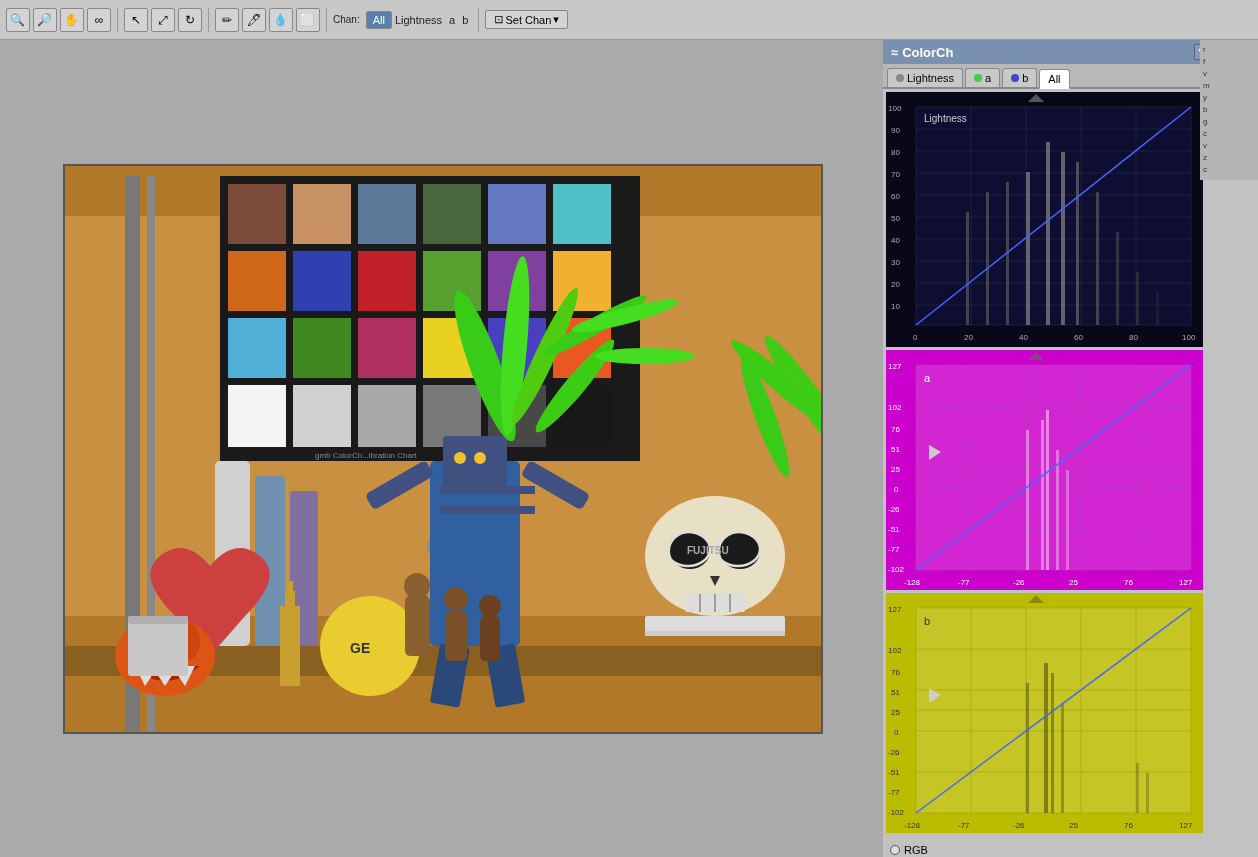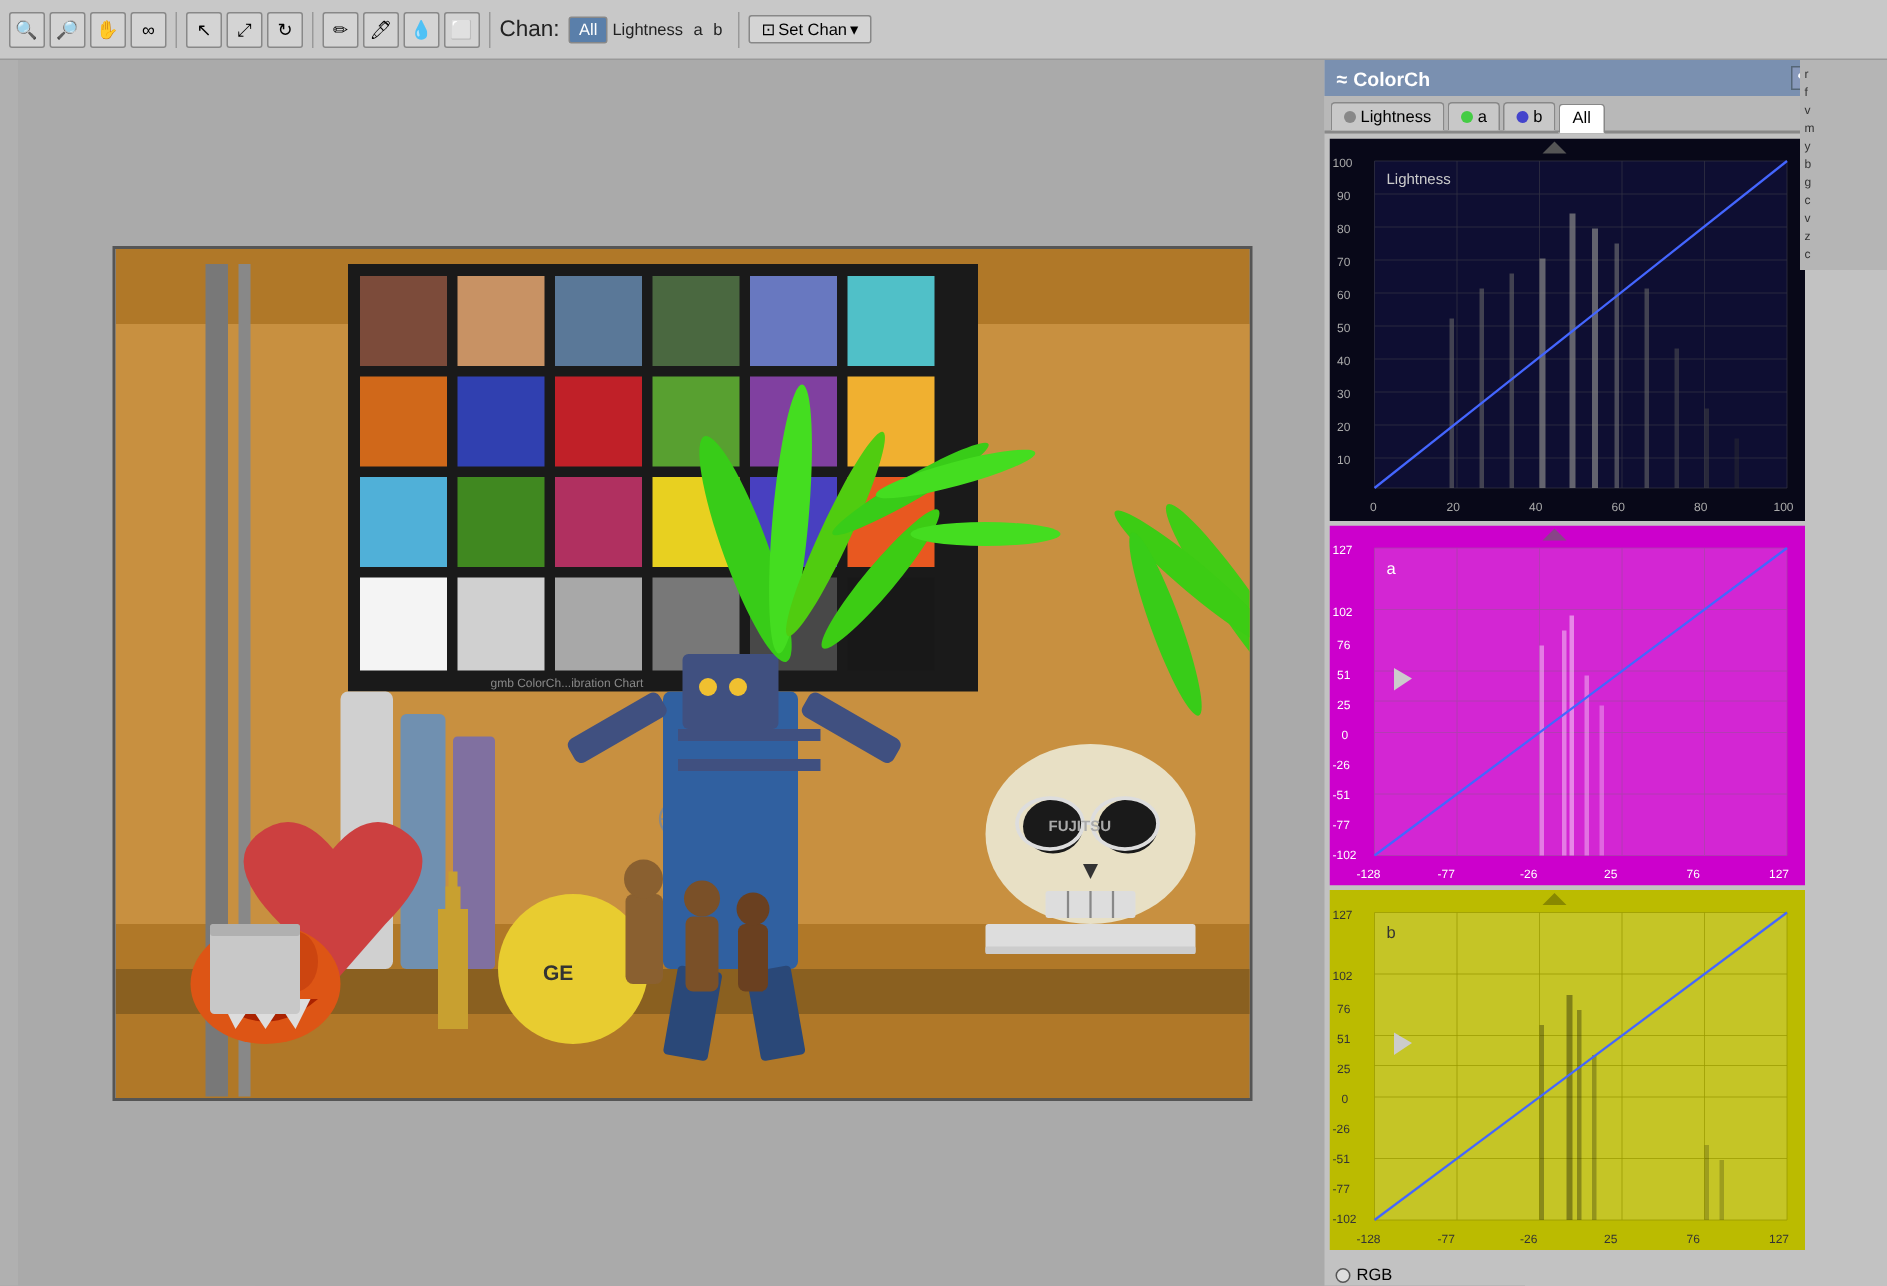--- a/index.html
+++ b/index.html
@@ -28,21 +28,21 @@
     .tool-btn {
       width: 24px; height: 24px;
       background: #d4d4d4;
       border: 1px solid #888;
       border-radius: 2px;
       cursor: pointer;
       display: flex; align-items: center; justify-content: center;
       font-size: 12px;
     }
     .toolbar-sep { width: 1px; height: 24px; background: #999; margin: 0 3px; }
-    .chan-label { font-size: 15px; margin-right: 3px; color: #222; }
+    .chan-label { font-size: 10px; margin-right: 3px; color: #222; }
     .chan-btn {
       padding: 2px 6px;
       border: 1px solid #888;
       background: #d4d4d4;
       cursor: pointer;
       font-size: 11px;
       border-radius: 2px;
     }
     .chan-btn.active { background: #5a7faa; color: white; }
     .chan-text { font-size: 11px; color: #222; margin-right: 4px; }
@@ -59,21 +59,20 @@
     
     #main-area {
       position: absolute;
       top: 40px; left: 0;
       width: 885px;
       bottom: 0;
       background: #aaa;
       display: flex;
       align-items: center;
       justify-content: center;
-      margin-left: 12px;
     }
 
     #photo-frame {
       border: 2px solid #555;
       width: 760px;
       height: 570px;
       overflow: hidden;
       position: relative;
     }
     .ctab-dot {

